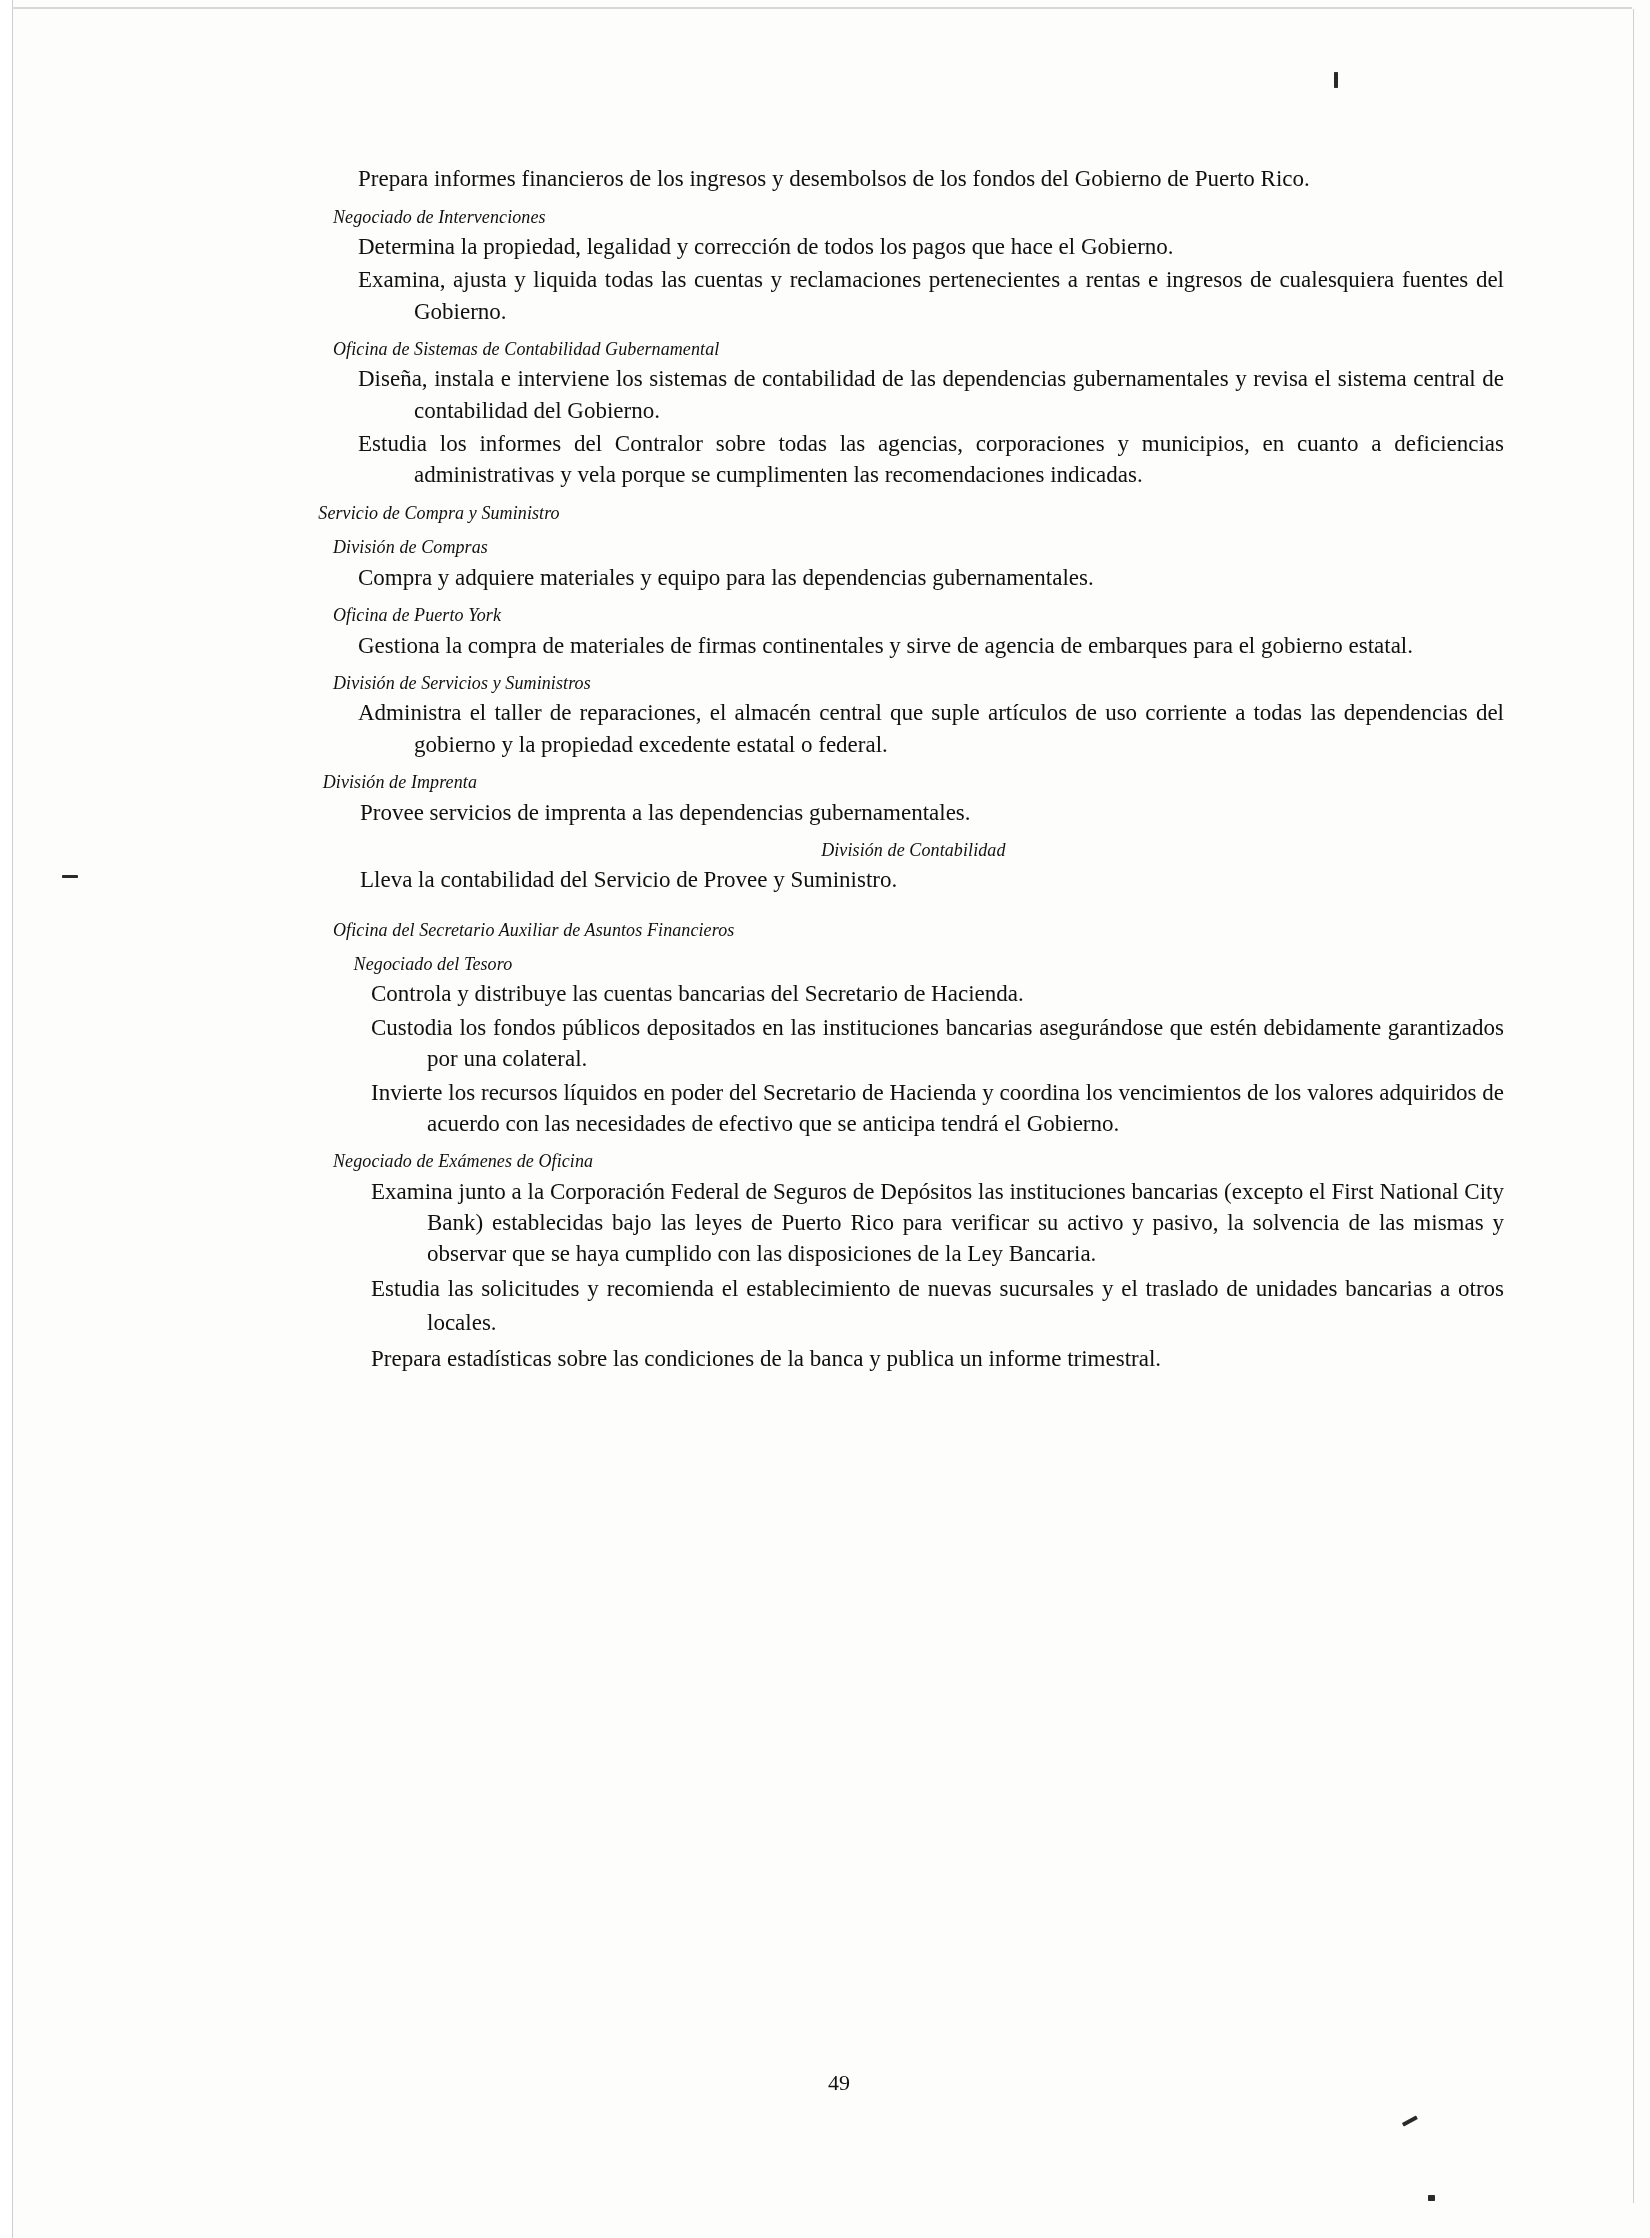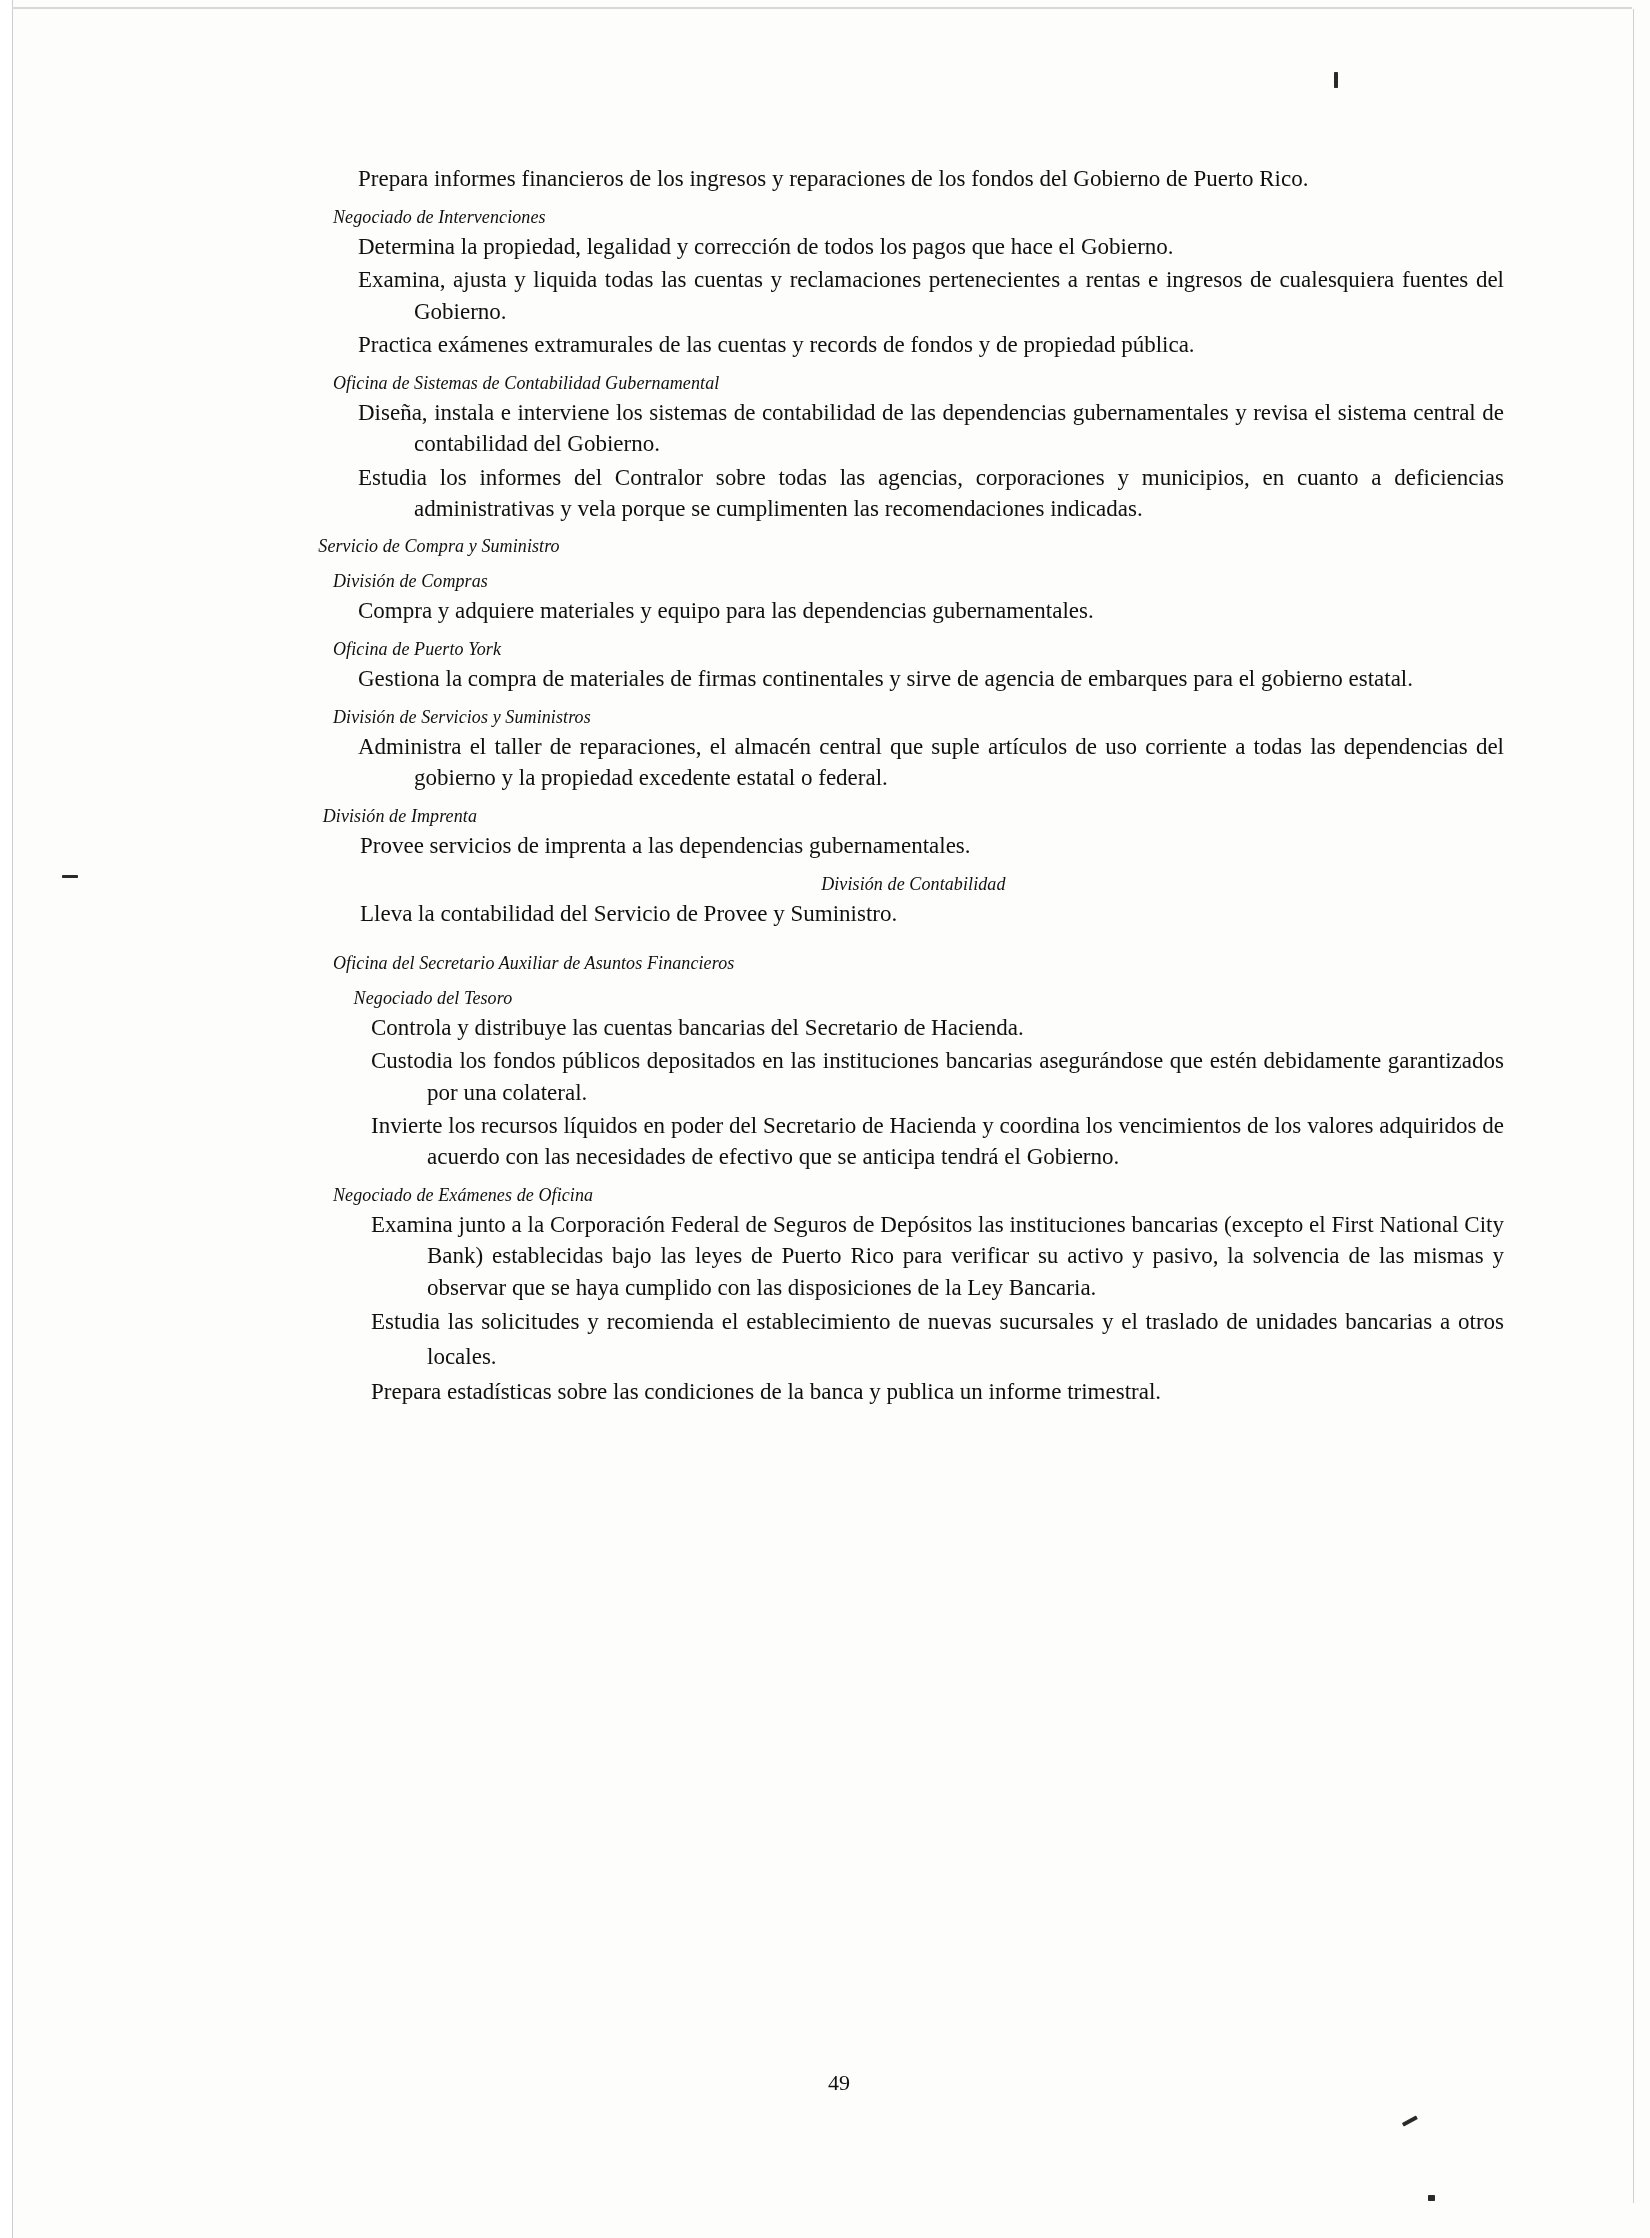--- a/index.html
+++ b/index.html
@@ -116,27 +116,26 @@
   <div class="edge-top-rule"></div>
   <div class="edge-right-rule"></div>
 
   <div class="speck" style="left:1334px; top:72px; width:4.4px; height:16px;"></div>
   <div class="speck" style="left:62px; top:875px; width:16px; height:2.9px;"></div>
   <div class="speck" style="left:1402px; top:2119px; width:16px; height:4.4px; transform:rotate(-28deg);"></div>
   <div class="speck" style="left:1428px; top:2195px; width:7.4px; height:5.9px;"></div>
 
   <div class="content">
 
-    <p class="para hang1">Prepara informes financieros de los ingresos y reparaciones de los fondos del Gobierno de Puerto Rico.</p>
+    <p class="para hang1">Prepara informes financieros de los ingresos y desembolsos de los fondos del Gobierno de Puerto Rico.</p>
 
     <div class="head lv0">Negociado de Intervenciones</div>
 
     <p class="para hang1">Determina la propiedad, legalidad y corrección de todos los pagos que hace el Gobierno.</p>
     <p class="para hang1">Examina, ajusta y liquida todas las cuentas y reclamaciones pertenecientes a rentas e ingresos de cualesquiera fuentes del Gobierno.</p>
-    <p class="para hang1">Practica exámenes extramurales de las cuentas y records de fondos y de propiedad pública.</p>
 
     <div class="head lv0">Oficina de Sistemas de Contabilidad Gubernamental</div>
 
     <p class="para hang1">Diseña, instala e interviene los sistemas de contabilidad de las dependencias gubernamentales y revisa el sistema central de contabilidad del Gobierno.</p>
     <p class="para hang1">Estudia los informes del Contralor sobre todas las agencias, corporaciones y municipios, en cuanto a deficiencias administrativas y vela porque se cumplimenten las recomendaciones indicadas.</p>
 
     <div class="head" style="margin-left:-14.7px;">Servicio de Compra y Suministro</div>
 
     <div class="head lv0">División de Compras</div>
     <p class="para hang1">Compra y adquiere materiales y equipo para las dependencias gubernamentales.</p>

